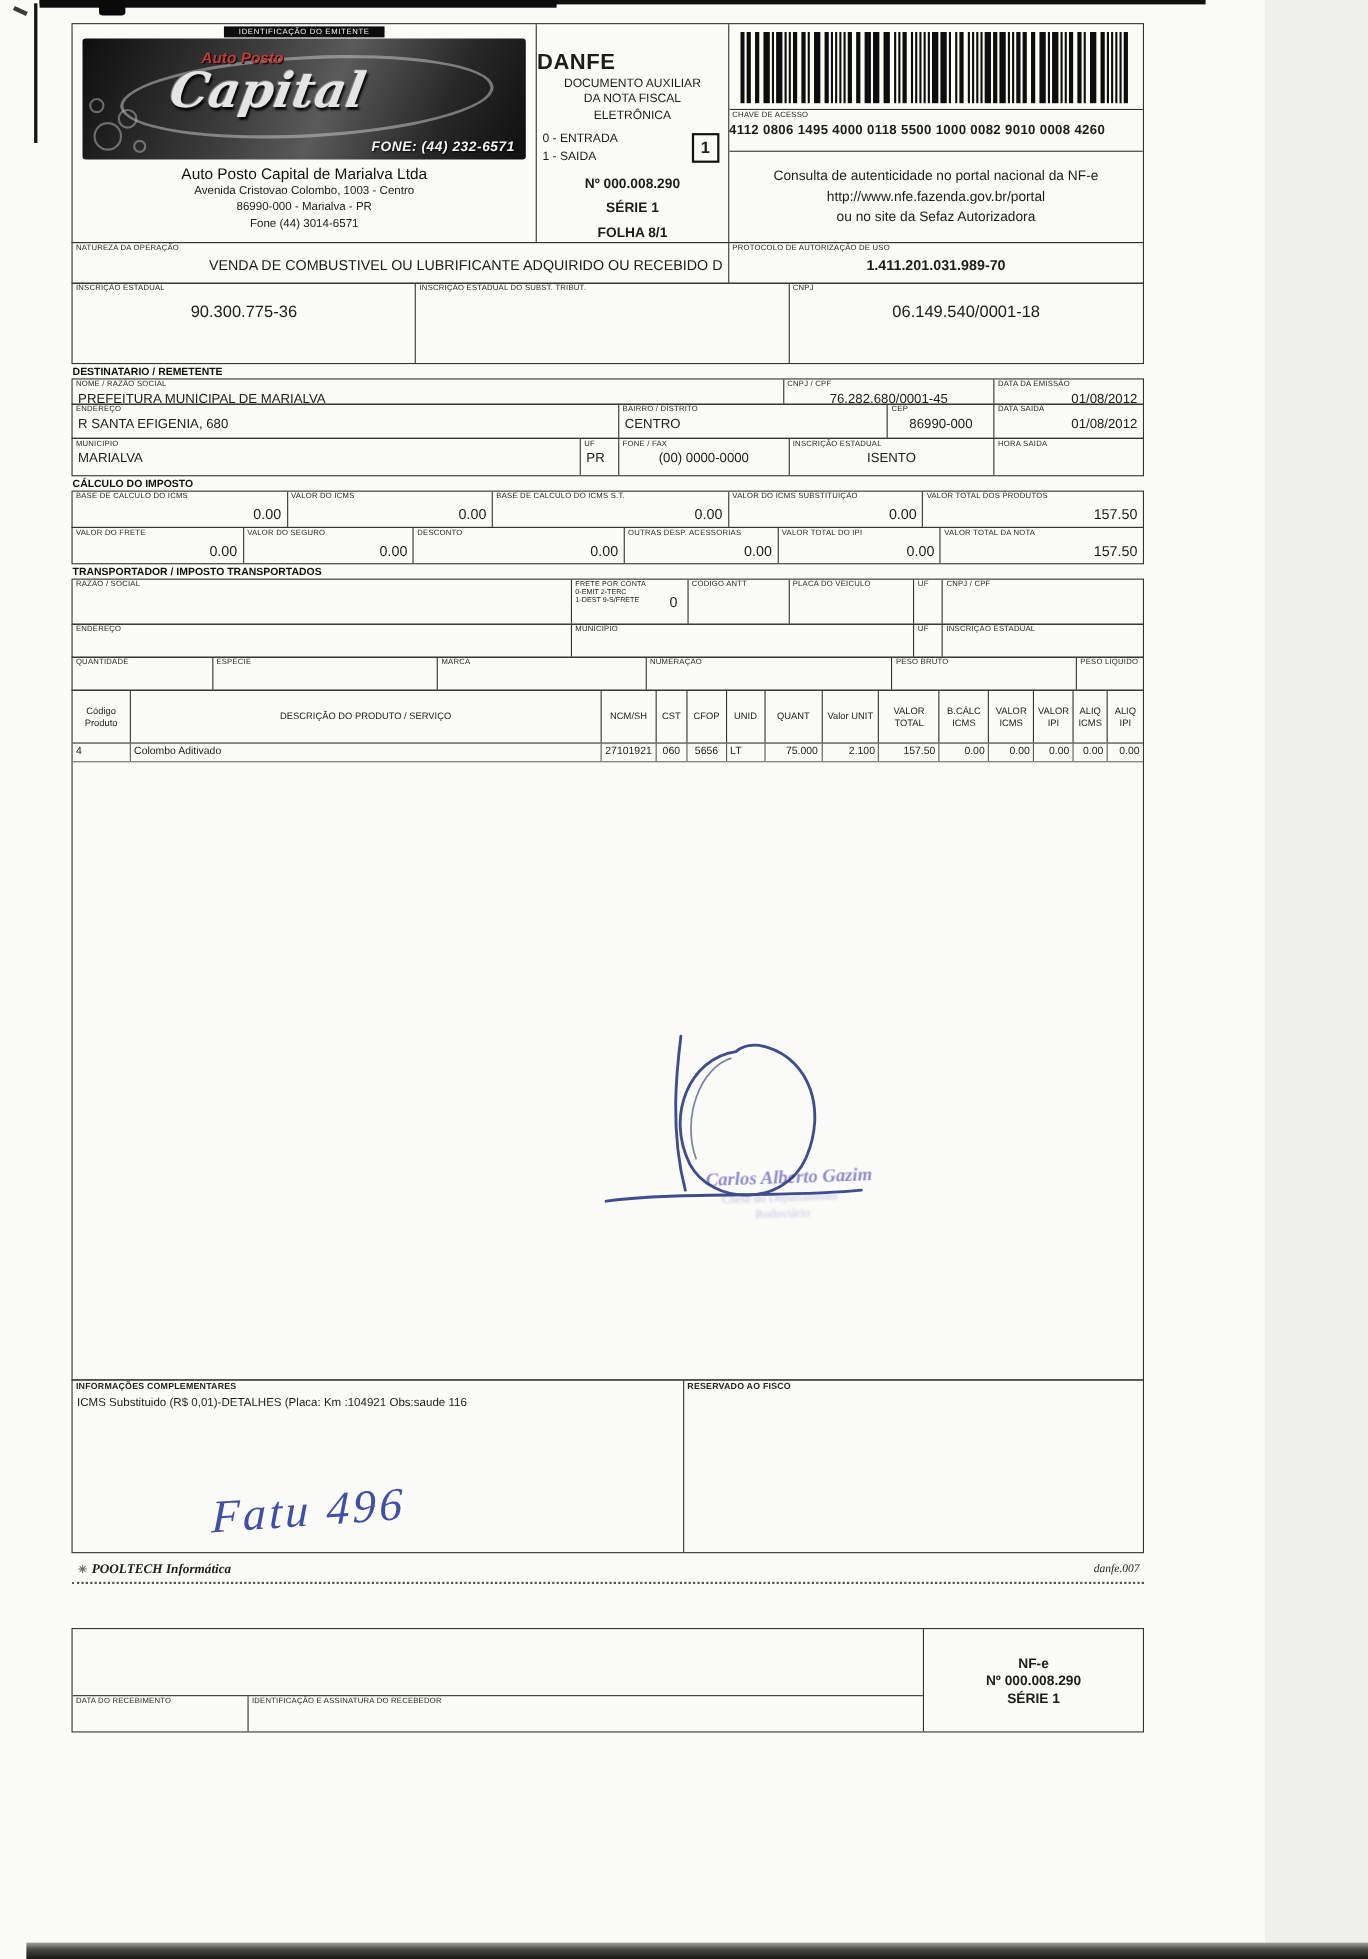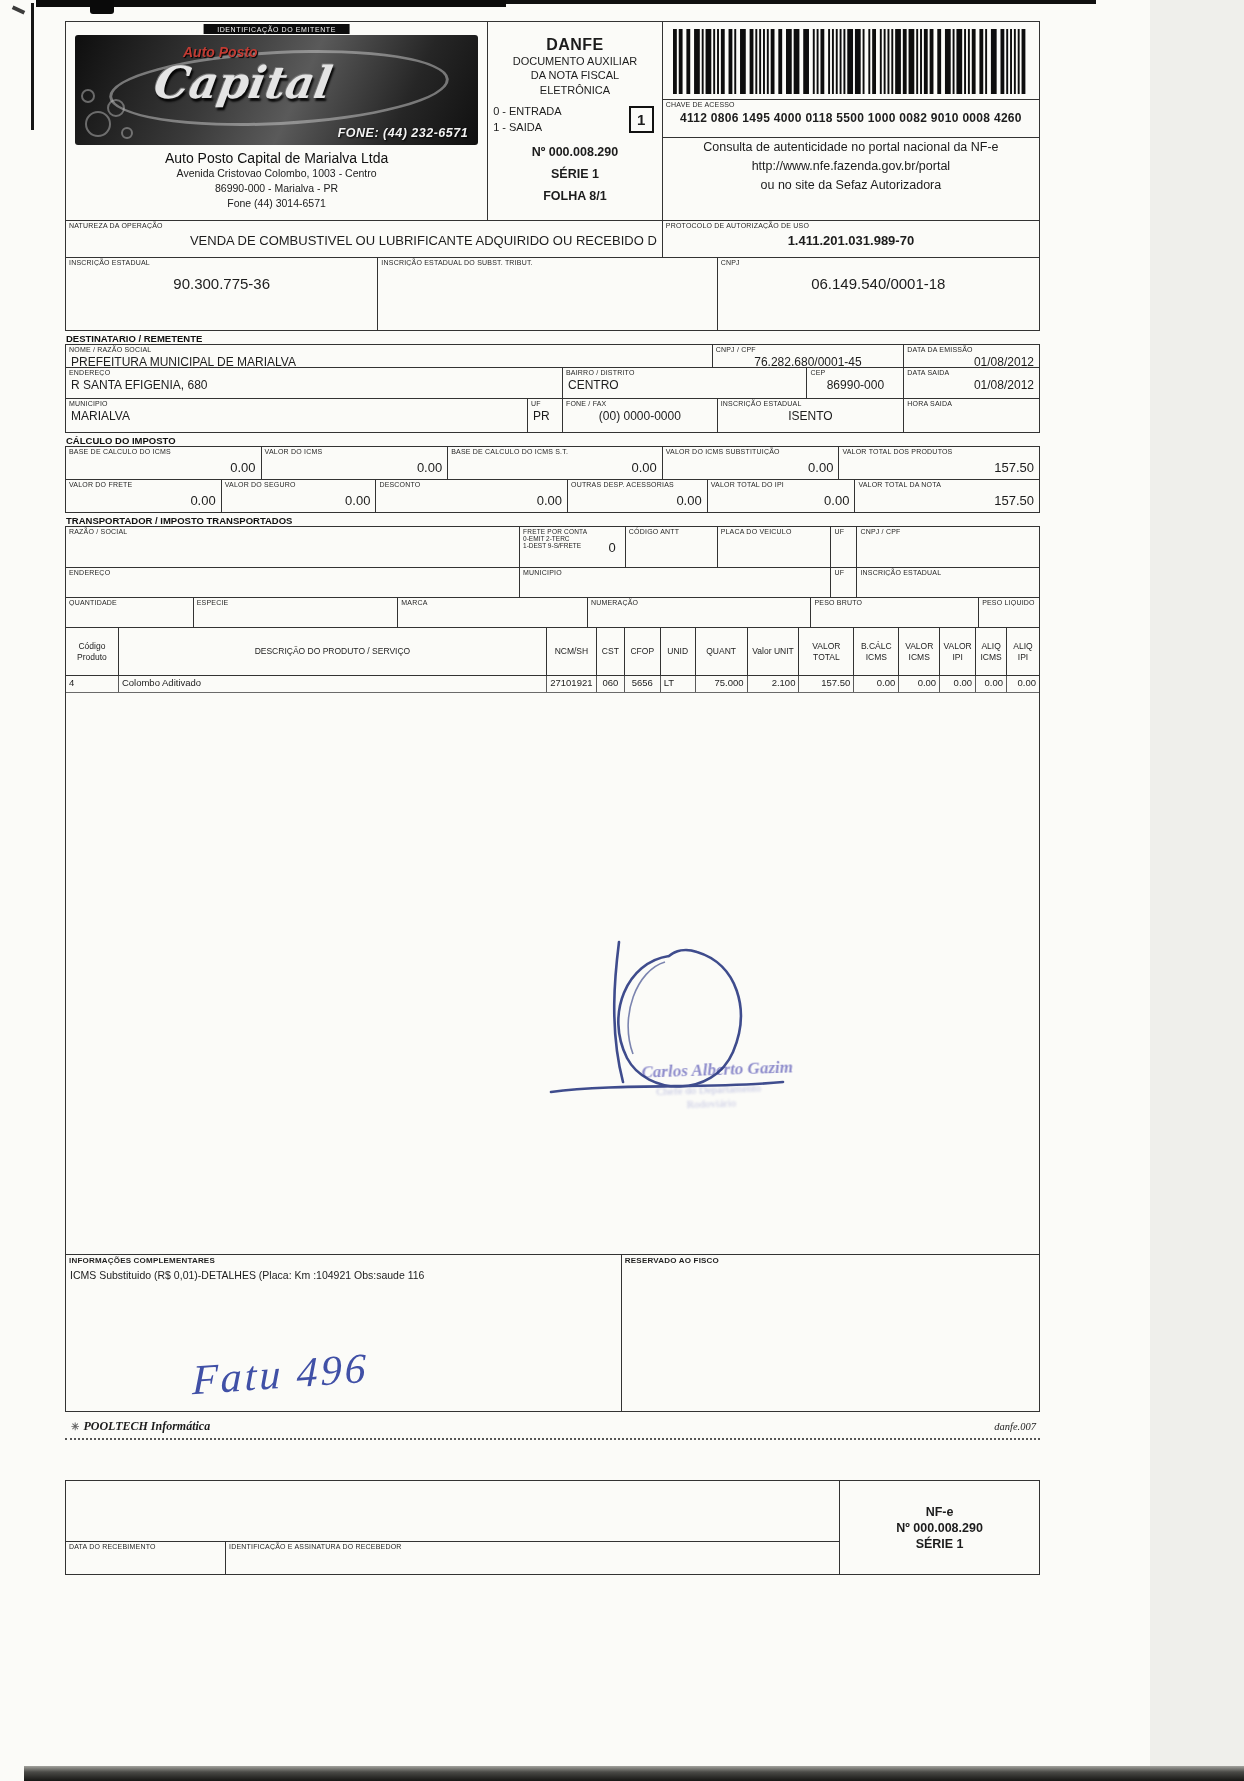--- a/index.html
+++ b/index.html
@@ -49,36 +49,36 @@
   .logo-top { position:absolute; top:9px; left:108px; color:#c23b33; font-size:14px; font-weight:bold; font-style:italic; text-shadow:1px 1px 1px #000; }
   .logo-brand { position:absolute; top:22px; left:80px; color:#e4e4e4; font-size:44px; font-weight:bold; font-style:italic;
     font-family:"DejaVu Serif", serif; transform:skewX(-10deg);
     text-shadow:2px 3px 2px rgba(0,0,0,.9), -1px -1px 0 #777; }
   .logo-phone { position:absolute; bottom:5px; right:10px; color:#f2f2f2; font-size:12.5px; font-weight:bold; font-style:italic;
     letter-spacing:.5px; text-shadow:1px 1px 2px #000; }
   .emit-name { font-size:14px; text-align:center; margin-top:2px; color:#101010; }
   .emit-addr { font-size:10.5px; text-align:center; line-height:1.45; color:#202020; }
 
   
-  .danfe-title { font-size:16px; font-weight:bold; text-align:center; margin-top:14px; letter-spacing:.5px; }
+  .danfe-title { font-size:20px; font-weight:bold; text-align:left; margin-top:24px; letter-spacing:.5px; }
   .danfe-sub { font-size:11px; text-align:center; line-height:1.3; }
   .danfe-es { display:flex; justify-content:space-between; align-items:center; margin:7px 8px 0 5px; }
   .es-lines { font-size:11px; line-height:1.45; }
   .tipo-box { width:25px; height:27px; border:2px solid #111; font-size:15px; font-weight:bold;
     display:flex; align-items:center; justify-content:center; }
   .danfe-num, .danfe-serie, .danfe-folha { font-size:12.5px; font-weight:bold; text-align:center; }
   .danfe-num { margin-top:9px; } .danfe-serie { margin-top:8px; } .danfe-folha { margin-top:8px; }
 
   
   .chave-cell { display:flex; flex-direction:column; }
   .bc-wrap { height:78px; padding:7px 10px 5px; border-bottom:1px solid #333; }
   .barcode { width:100%; height:100%; fill:#0d0d0d; }
   .chave-sub { border-bottom:1px solid #333; height:38px; }
-  .chave-val { font-size:12px; font-weight:bold; text-align:center; margin-top:3px; letter-spacing:.3px; white-space:nowrap; }
-  .consulta { flex:1; display:flex; flex-direction:column; text-align:center; font-size:12.5px; line-height:1.5; }
+  .chave-val { font-size:12px; font-weight:bold; margin-top:3px; letter-spacing:.3px; white-space:nowrap; }
+  .consulta { flex:1; display:flex; flex-direction:column; justify-content:center; text-align:center; font-size:12.5px; line-height:1.5; }
 
   
   .fline { font-size:6.5px; padding:0 3px; white-space:nowrap; }
   .frete-val { position:absolute; right:9px; top:13px; font-size:13px; }
 
   
   .ptable { flex-direction:column; }
   .phead { display:flex; height:48px; border-bottom:1px solid #333; }
   .phead .pc { display:flex; align-items:center; justify-content:center; text-align:center;
     font-size:8.5px; line-height:1.2; padding:1px 2px; border-right:1px solid #333; }

